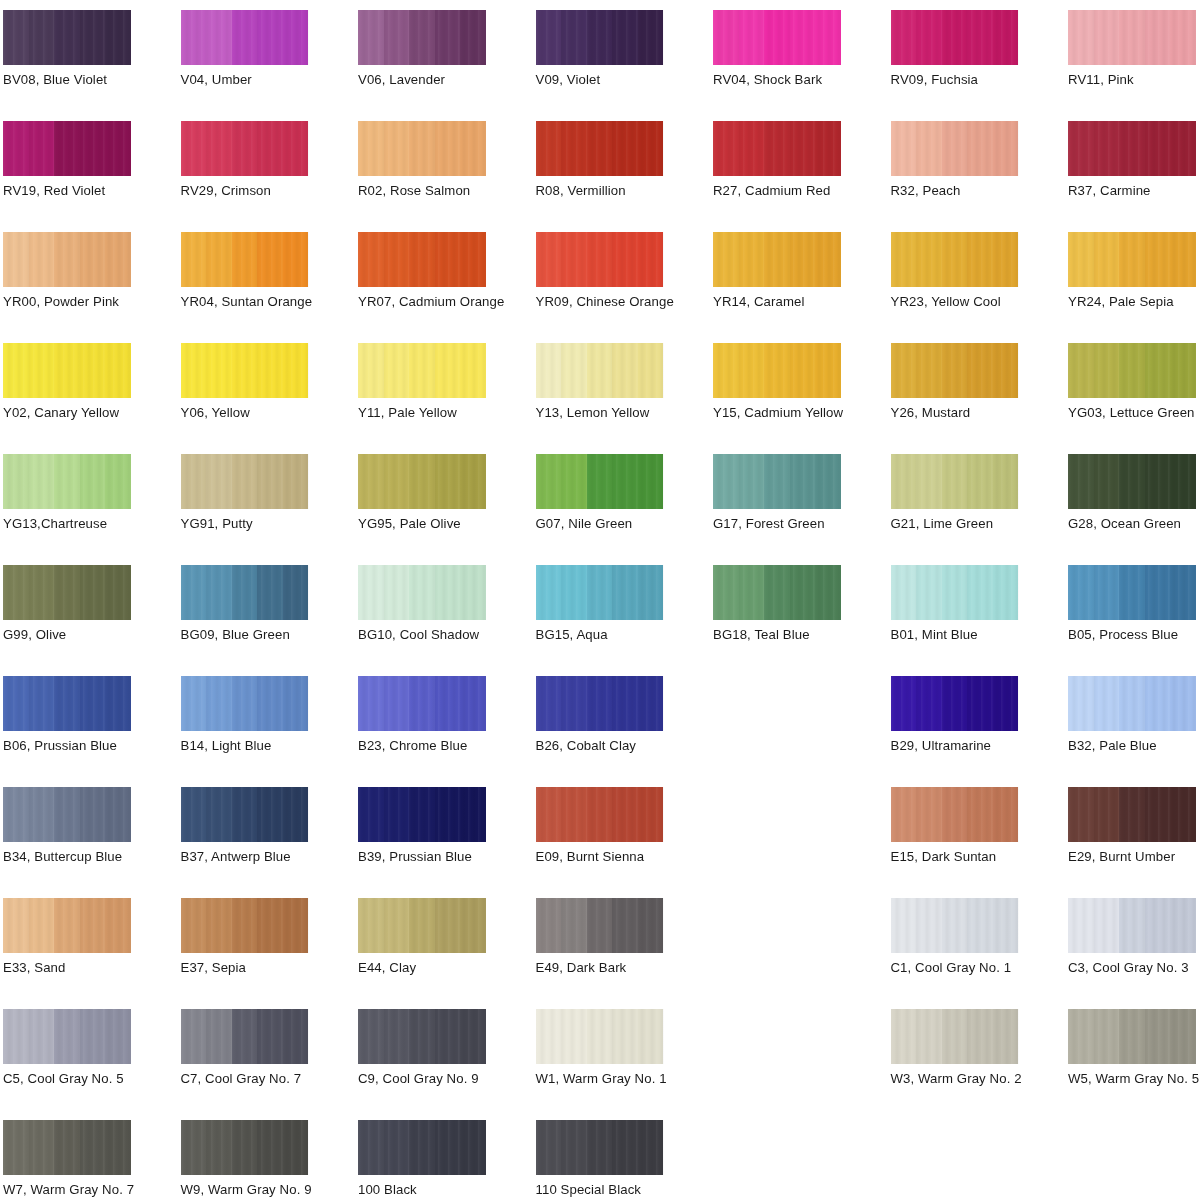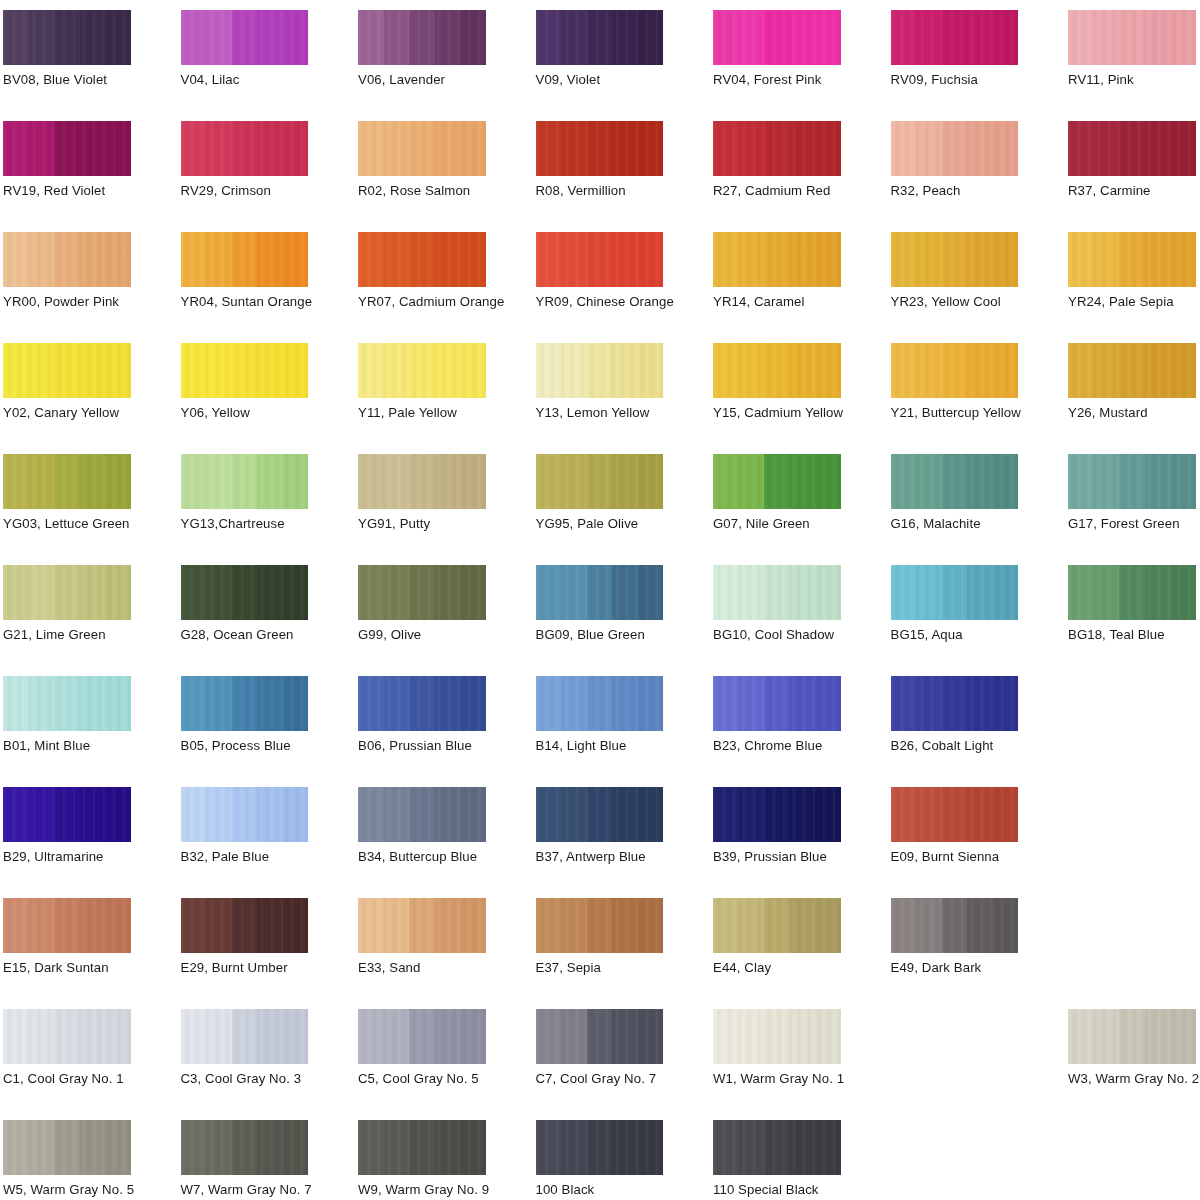--- a/index.html
+++ b/index.html
@@ -84,21 +84,21 @@
         <div class="label">BV08, Blue Violet</div>
       </div>
       <div class="cell">
         <div class="swatch">
           <div class="band" style="background: rgb(192, 92, 194);"></div>
           <div class="band" style="background: rgb(194, 94, 196);"></div>
           <div class="band" style="background: rgb(181, 68, 189);"></div>
           <div class="band" style="background: rgb(177, 63, 187);"></div>
           <div class="band" style="background: rgb(176, 61, 186);"></div>
         </div>
-        <div class="label">V04, Lilac</div>
+        <div class="label">V04, Umber</div>
       </div>
       <div class="cell">
         <div class="swatch">
           <div class="band" style="background: rgb(154, 101, 149);"></div>
           <div class="band" style="background: rgb(141, 87, 135);"></div>
           <div class="band" style="background: rgb(123, 72, 117);"></div>
           <div class="band" style="background: rgb(109, 59, 104);"></div>
           <div class="band" style="background: rgb(99, 51, 94);"></div>
         </div>
         <div class="label">V06, Lavender</div>
@@ -114,21 +114,21 @@
         <div class="label">V09, Violet</div>
       </div>
       <div class="cell">
         <div class="swatch">
           <div class="band" style="background: rgb(236, 58, 170);"></div>
           <div class="band" style="background: rgb(239, 55, 173);"></div>
           <div class="band" style="background: rgb(238, 42, 166);"></div>
           <div class="band" style="background: rgb(239, 46, 168);"></div>
           <div class="band" style="background: rgb(240, 47, 169);"></div>
         </div>
-        <div class="label">RV04, Forest Pink</div>
+        <div class="label">RV04, Shock Bark</div>
       </div>
       <div class="cell">
         <div class="swatch">
           <div class="band" style="background: rgb(207, 36, 114);"></div>
           <div class="band" style="background: rgb(204, 31, 110);"></div>
           <div class="band" style="background: rgb(196, 25, 102);"></div>
           <div class="band" style="background: rgb(196, 26, 103);"></div>
           <div class="band" style="background: rgb(192, 23, 99);"></div>
         </div>
         <div class="label">RV09, Fuchsia</div>
@@ -328,30 +328,20 @@
           <div class="band" style="background: rgb(238, 195, 59);"></div>
           <div class="band" style="background: rgb(237, 191, 55);"></div>
           <div class="band" style="background: rgb(235, 184, 50);"></div>
           <div class="band" style="background: rgb(233, 178, 46);"></div>
           <div class="band" style="background: rgb(232, 175, 44);"></div>
         </div>
         <div class="label">Y15, Cadmium Yellow</div>
       </div>
       <div class="cell">
         <div class="swatch">
-          <div class="band" style="background: rgb(238, 187, 70);"></div>
-          <div class="band" style="background: rgb(238, 184, 64);"></div>
-          <div class="band" style="background: rgb(236, 178, 57);"></div>
-          <div class="band" style="background: rgb(234, 172, 51);"></div>
-          <div class="band" style="background: rgb(234, 170, 48);"></div>
-        </div>
-        <div class="label">Y21, Buttercup Yellow</div>
-      </div>
-      <div class="cell">
-        <div class="swatch">
           <div class="band" style="background: rgb(220, 174, 58);"></div>
           <div class="band" style="background: rgb(218, 170, 54);"></div>
           <div class="band" style="background: rgb(215, 163, 49);"></div>
           <div class="band" style="background: rgb(213, 157, 44);"></div>
           <div class="band" style="background: rgb(212, 155, 42);"></div>
         </div>
         <div class="label">Y26, Mustard</div>
       </div>
       <div class="cell">
         <div class="swatch">
@@ -398,30 +388,20 @@
           <div class="band" style="background: rgb(128, 185, 80);"></div>
           <div class="band" style="background: rgb(124, 183, 76);"></div>
           <div class="band" style="background: rgb(79, 154, 61);"></div>
           <div class="band" style="background: rgb(75, 150, 58);"></div>
           <div class="band" style="background: rgb(72, 147, 55);"></div>
         </div>
         <div class="label">G07, Nile Green</div>
       </div>
       <div class="cell">
         <div class="swatch">
-          <div class="band" style="background: rgb(107, 163, 147);"></div>
-          <div class="band" style="background: rgb(104, 161, 144);"></div>
-          <div class="band" style="background: rgb(91, 150, 138);"></div>
-          <div class="band" style="background: rgb(85, 143, 133);"></div>
-          <div class="band" style="background: rgb(82, 140, 130);"></div>
-        </div>
-        <div class="label">G16, Malachite</div>
-      </div>
-      <div class="cell">
-        <div class="swatch">
           <div class="band" style="background: rgb(116, 170, 163);"></div>
           <div class="band" style="background: rgb(112, 167, 160);"></div>
           <div class="band" style="background: rgb(100, 156, 152);"></div>
           <div class="band" style="background: rgb(92, 148, 145);"></div>
           <div class="band" style="background: rgb(88, 144, 141);"></div>
         </div>
         <div class="label">G17, Forest Green</div>
       </div>
       <div class="cell">
         <div class="swatch">
@@ -544,21 +524,21 @@
         <div class="label">B23, Chrome Blue</div>
       </div>
       <div class="cell">
         <div class="swatch">
           <div class="band" style="background: rgb(63, 67, 165);"></div>
           <div class="band" style="background: rgb(59, 63, 160);"></div>
           <div class="band" style="background: rgb(52, 56, 153);"></div>
           <div class="band" style="background: rgb(48, 52, 148);"></div>
           <div class="band" style="background: rgb(46, 50, 144);"></div>
         </div>
-        <div class="label">B26, Cobalt Light</div>
+        <div class="label">B26, Cobalt Clay</div>
       </div>
       <div class="cell empty">
         <div class="swatch"></div>
         <div class="label"></div>
       </div>
       <div class="cell">
         <div class="swatch">
           <div class="band" style="background: rgb(56, 24, 168);"></div>
           <div class="band" style="background: rgb(52, 21, 162);"></div>
           <div class="band" style="background: rgb(44, 16, 148);"></div>
@@ -720,20 +700,30 @@
           <div class="band" style="background: rgb(133, 134, 143);"></div>
           <div class="band" style="background: rgb(127, 128, 137);"></div>
           <div class="band" style="background: rgb(93, 94, 107);"></div>
           <div class="band" style="background: rgb(82, 83, 97);"></div>
           <div class="band" style="background: rgb(78, 79, 93);"></div>
         </div>
         <div class="label">C7, Cool Gray No. 7</div>
       </div>
       <div class="cell">
         <div class="swatch">
+          <div class="band" style="background: rgb(90, 91, 102);"></div>
+          <div class="band" style="background: rgb(86, 87, 98);"></div>
+          <div class="band" style="background: rgb(78, 79, 90);"></div>
+          <div class="band" style="background: rgb(72, 73, 84);"></div>
+          <div class="band" style="background: rgb(69, 70, 80);"></div>
+        </div>
+        <div class="label">C9, Cool Gray No. 9</div>
+      </div>
+      <div class="cell">
+        <div class="swatch">
           <div class="band" style="background: rgb(236, 234, 222);"></div>
           <div class="band" style="background: rgb(235, 233, 220);"></div>
           <div class="band" style="background: rgb(231, 229, 214);"></div>
           <div class="band" style="background: rgb(227, 225, 209);"></div>
           <div class="band" style="background: rgb(225, 223, 206);"></div>
         </div>
         <div class="label">W1, Warm Gray No. 1</div>
       </div>
       <div class="cell empty">
         <div class="swatch"></div>

